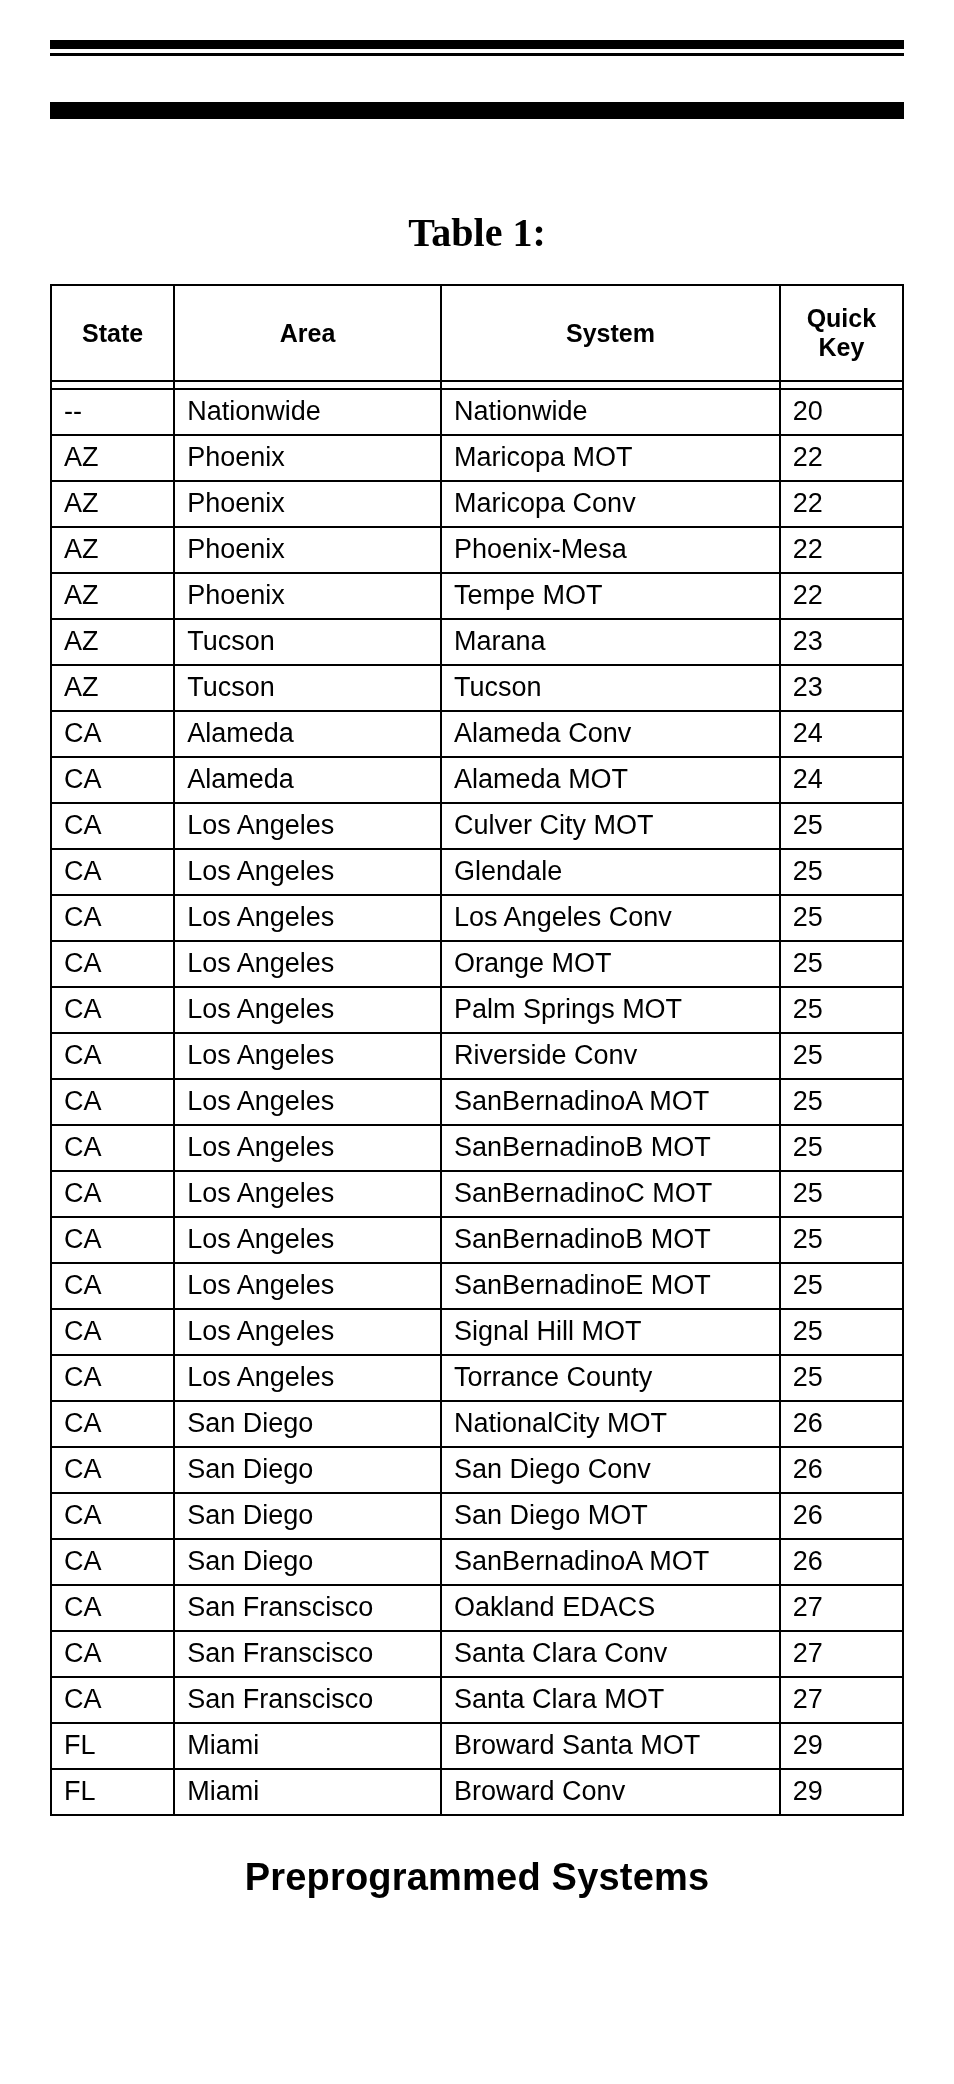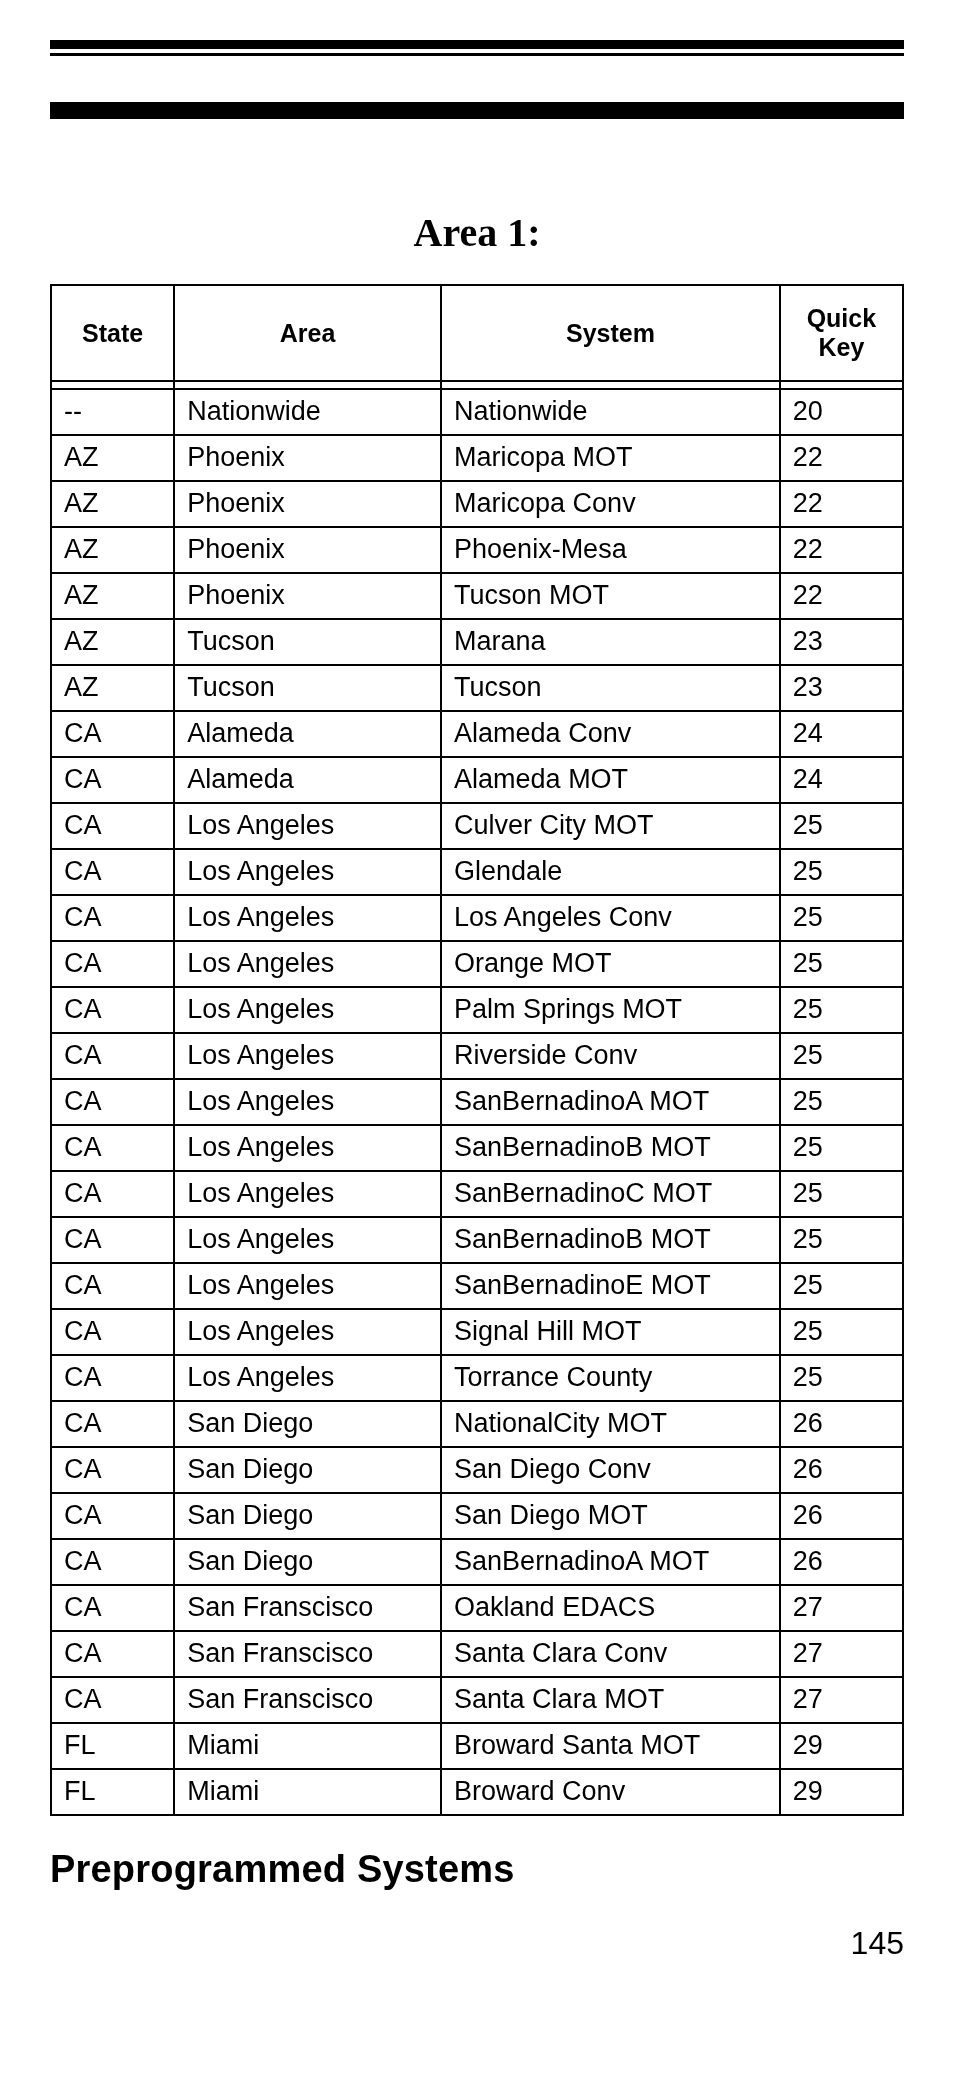--- a/index.html
+++ b/index.html
@@ -66,40 +66,40 @@
     vertical-align: middle;
   }
   .col-state { width: 120px; }
   .col-area  { width: 260px; }
   .col-sys   { width: 330px; }
   .col-key   { width: 120px; }
   .section-title {
     font-family: Arial, Helvetica, sans-serif;
     font-weight: bold;
     font-size: 38px;
-    text-align: left;
-    margin-top: 32px;
+    text-align: center;
+    margin-top: 40px;
     letter-spacing: 0.2px;
   }
   .page-number {
     font-family: Arial, Helvetica, sans-serif;
     font-size: 32px;
     text-align: right;
     margin-top: 34px;
   }
 </style>
 </head>
 <body>
 
 <div class="page">
 
   <div class="rule-double"></div>
   <div class="rule-thick"></div>
 
-  <div class="table-title">Area 1:</div>
+  <div class="table-title">Table 1:</div>
 
   <table class="data">
     <colgroup>
       <col class="col-state">
         <col class="col-area">
         <col class="col-sys">
         <col class="col-key">
     </colgroup>
     <thead>
       <tr>
@@ -136,21 +136,21 @@
         </tr>
         <tr>
           <td>AZ</td>
           <td>Phoenix</td>
           <td>Phoenix-Mesa</td>
           <td>22</td>
         </tr>
         <tr>
           <td>AZ</td>
           <td>Phoenix</td>
-          <td>Tucson MOT</td>
+          <td>Tempe MOT</td>
           <td>22</td>
         </tr>
         <tr>
           <td>AZ</td>
           <td>Tucson</td>
           <td>Marana</td>
           <td>23</td>
         </tr>
         <tr>
           <td>AZ</td>
@@ -300,15 +300,14 @@
           <td>FL</td>
           <td>Miami</td>
           <td>Broward Conv</td>
           <td>29</td>
         </tr>
       </tbody>
   </table>
 
   <div class="section-title">Preprogrammed Systems</div>
 
-  <div class="page-number">145</div>
 
 </div>
 
 </body></html>

